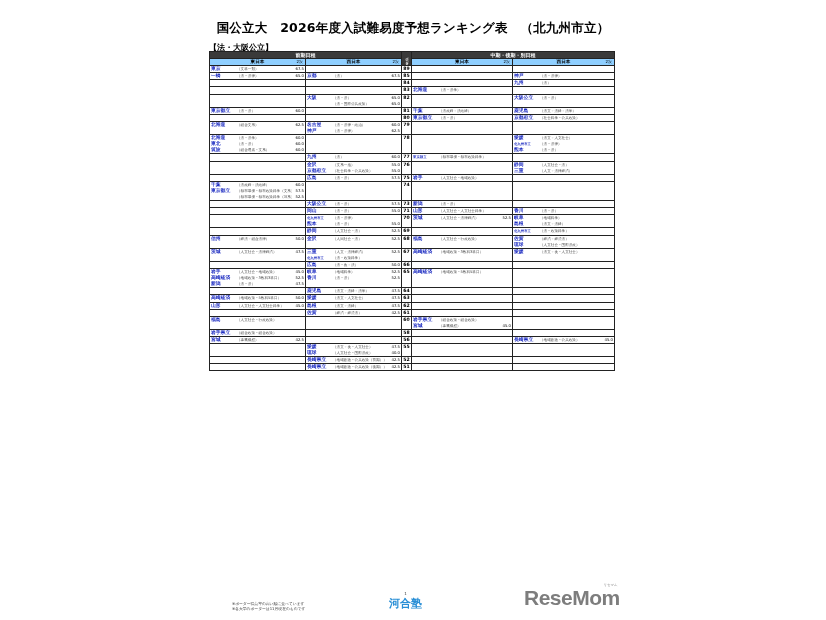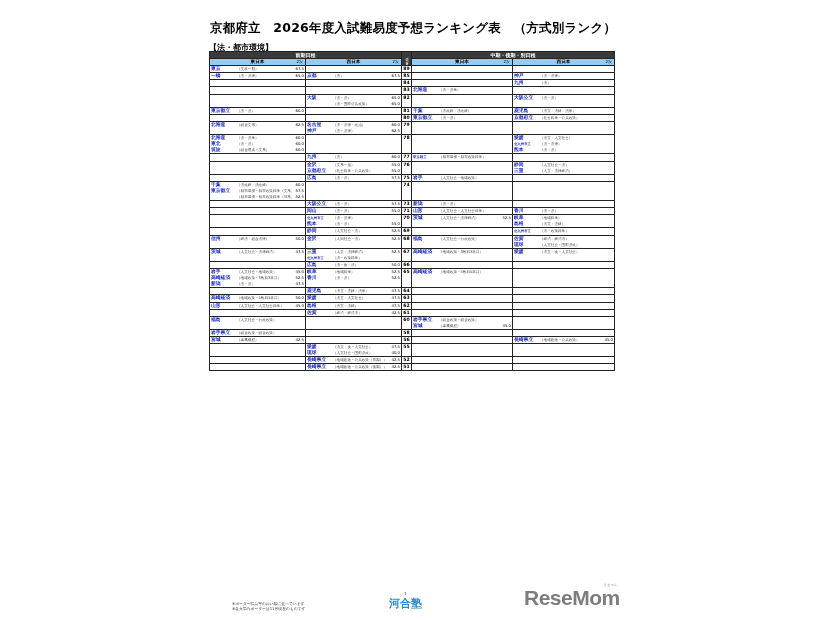--- a/index.html
+++ b/index.html
@@ -21,22 +21,22 @@
   .score { width:12px; text-align:right; font-size:3.8px; }
   .footer-note { position:absolute; left:232px; top:601px; font-size:3.8px; line-height:5px; color:#333; }
   .logo-kawai { position:absolute; left:389px; top:592px; text-align:center; color:#2a8fd6; font-weight:bold; font-size:11px; }
   .logo-kawai .pg { display:block; color:#333; font-size:4px; font-weight:normal; line-height:4px; }
   .logo-resemom { position:absolute; left:524px; top:586px; color:#7d7d7d; font-weight:bold; font-size:21px; letter-spacing:-0.5px; font-family:"Liberation Sans", sans-serif; }
   .logo-resemom .ruby { position:absolute; right:2px; top:-3px; font-size:3.5px; font-weight:normal; letter-spacing:0; }
 </style>
 </head>
 <body>
 
-<div class="title">京都府立　2026年度入試難易度予想ランキング表　（方式別ランク）</div>
-<div class="section">【法・都市環境】</div>
+<div class="title">国公立大　2026年度入試難易度予想ランキング表　（北九州市立）</div>
+<div class="section">【法・大阪公立】</div>
 
 <table class="rank">
   <colgroup>
     <col style="width:96px">
       <col style="width:96px">
       <col style="width:10px">
       <col style="width:101px">
       <col style="width:102px">
   </colgroup>
   <thead>

